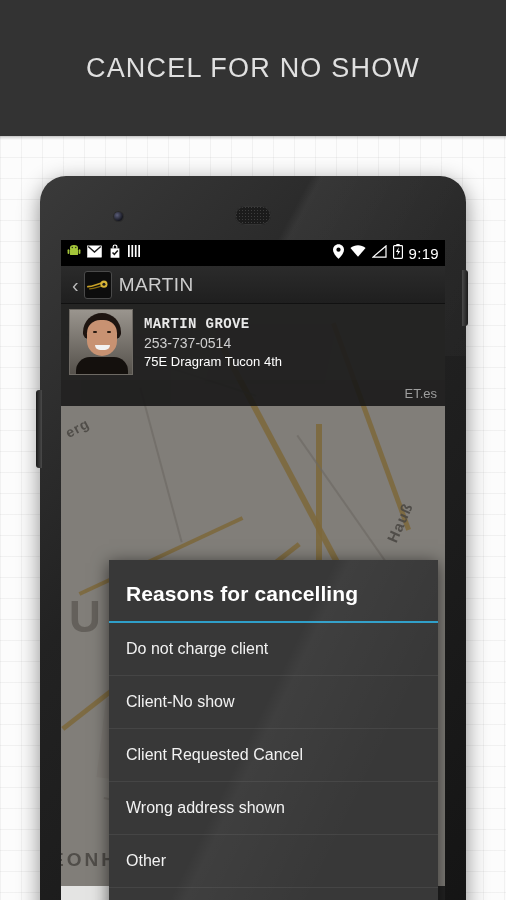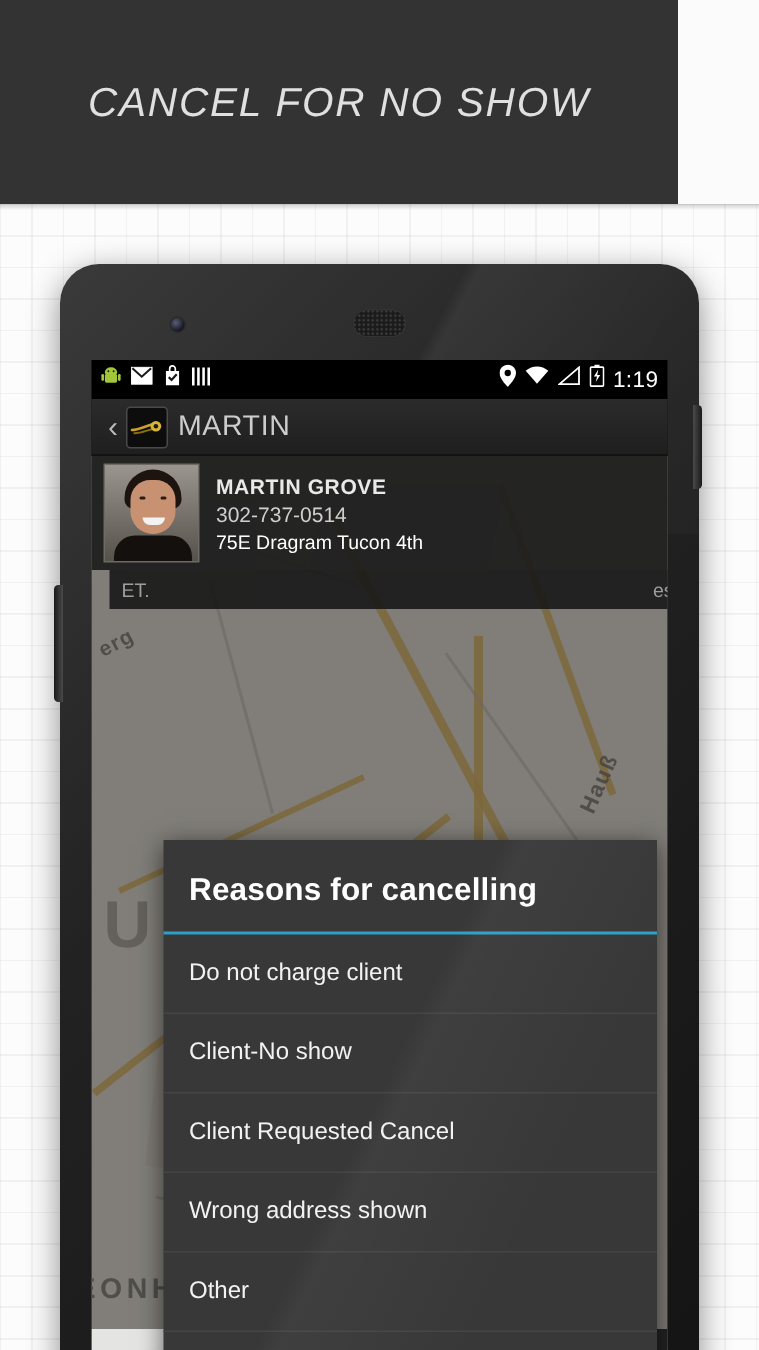--- a/index.html
+++ b/index.html
@@ -6,23 +6,23 @@
   html, body { width:506px; height:900px; }
   body {
     font-family:"Liberation Sans", sans-serif;
     background:#fbfbfb;
     overflow:hidden;
     position:relative;
   }
 
   
   #banner{
-    position:absolute; left:0; top:0; width:452px; height:136px;
+    position:absolute; left:0; top:0; width:506px; height:136px;
     background:#333333;
-    display:flex; align-items:center; justify-content:center;font-style:italic;
+    display:flex; align-items:center; justify-content:center;
   }
   #banner-title{
     color:#e0e0e0;
     font-size:27px;
     letter-spacing:1.2px;
     font-weight:400;
   }
 
   
   #backdrop{
@@ -134,29 +134,29 @@
     width:64px; height:66px; flex:none;
     background:linear-gradient(to bottom,#9a958e,#55514b);
     border:1px solid #6e6a64; overflow:hidden; position:relative;
   }
   .av-hair{ position:absolute; left:13px; top:3px; width:38px; height:26px; background:#1d1410; border-radius:20px 20px 6px 6px; }
   .av-face{ position:absolute; left:17px; top:10px; width:30px; height:36px; background:#c89272; border-radius:14px 14px 16px 16px; }
   .av-eye{ position:absolute; width:4px; height:2px; background:#2a1b12; border-radius:2px; top:21px; }
   .av-mouth{ position:absolute; left:25px; top:35px; width:15px; height:5px; background:#f2f2f2; border-radius:0 0 8px 8px; }
   .av-body{ position:absolute; left:6px; top:47px; width:52px; height:20px; background:#14100d; border-radius:14px 14px 0 0; }
   #client-info{ padding-left:11px; overflow:hidden; }
-  #client-name{ color:#e9e9e9; font-size:14px; font-weight:700; letter-spacing:0.4px; }
+  #client-name{ color:#e9e9e9; font-size:14px; font-weight:700; letter-spacing:0.4px;font-family:Liberation Mono, monospace; }
   #client-phone{ color:#cfcfcf; font-size:14px; margin-top:3px; }
   #client-address{ color:#ffffff; font-size:13px; margin-top:3px; }
 
   
   #eta-bar{
-    position:absolute; left:12px; top:140px; width:384px; height:26px;
+    position:absolute; left:0; top:140px; width:384px; height:26px;
     background:rgba(22,22,22,0.88);
-    display:flex; align-items:center; justify-content:space-between;
+    display:flex; align-items:center; justify-content:flex-end;
     padding:0 8px; z-index:4;
   }
   .eta-text{ color:#9e9e9e; font-size:13px; }
 
   
   #action-bar{
     position:absolute; left:0; bottom:0; width:384px; height:44px;
     display:flex; z-index:5;
   }
   #btn-arrived{
@@ -315,21 +315,21 @@
               <path d="M15 1v12H1L15 1z" fill="none" stroke="#fff" stroke-width="1.3"></path>
             </svg>
         </span>
         <span class="ico">
           <svg width="10" height="15" viewBox="0 0 12 18">
               <rect x="4" y="0" width="4" height="2" fill="#fff"></rect>
               <rect x="0.7" y="2" width="10.6" height="15.3" rx="1" fill="none" stroke="#fff" stroke-width="1.4"></rect>
               <path d="M7 4 L3.5 9.5 H6 L5 14 L8.6 8.4 H6.2 Z" fill="#fff"></path>
             </svg>
         </span>
-        <span id="sb-clock">1:19</span>
+        <span id="sb-clock">9:19</span>
       </div>
     </div>
 
     <div id="appbar">
       <div id="back-chevron">‹</div>
       <div id="app-logo">
         <svg width="22" height="16" viewBox="0 0 26 18">
           <path d="M1 11 C7 11 11 8 19 6" stroke="#c9a227" stroke-width="2" fill="none" stroke-linecap="round"></path>
           <path d="M3 13.5 C9 13.5 13 11 20 9.5" stroke="#8a6d10" stroke-width="1.6" fill="none" stroke-linecap="round"></path>
           <circle cx="20" cy="8" r="4.2" fill="#d8b437"></circle>
@@ -343,21 +343,21 @@
       <div id="avatar">
         <div class="av-hair"></div>
         <div class="av-face"></div>
         <div class="av-eye" style="left:23px;"></div>
         <div class="av-eye" style="left:37px;"></div>
         <div class="av-mouth"></div>
         <div class="av-body"></div>
       </div>
       <div id="client-info">
         <div id="client-name">MARTIN GROVE</div>
-        <div id="client-phone">302-737-0514</div>
+        <div id="client-phone">253-737-0514</div>
         <div id="client-address">75E Dragram Tucon 4th</div>
       </div>
     </div>
 
     <div id="eta-bar">
       <span class="eta-text">ET.</span>
       <span class="eta-text">es</span>
     </div>
 
     <div id="dialog">

